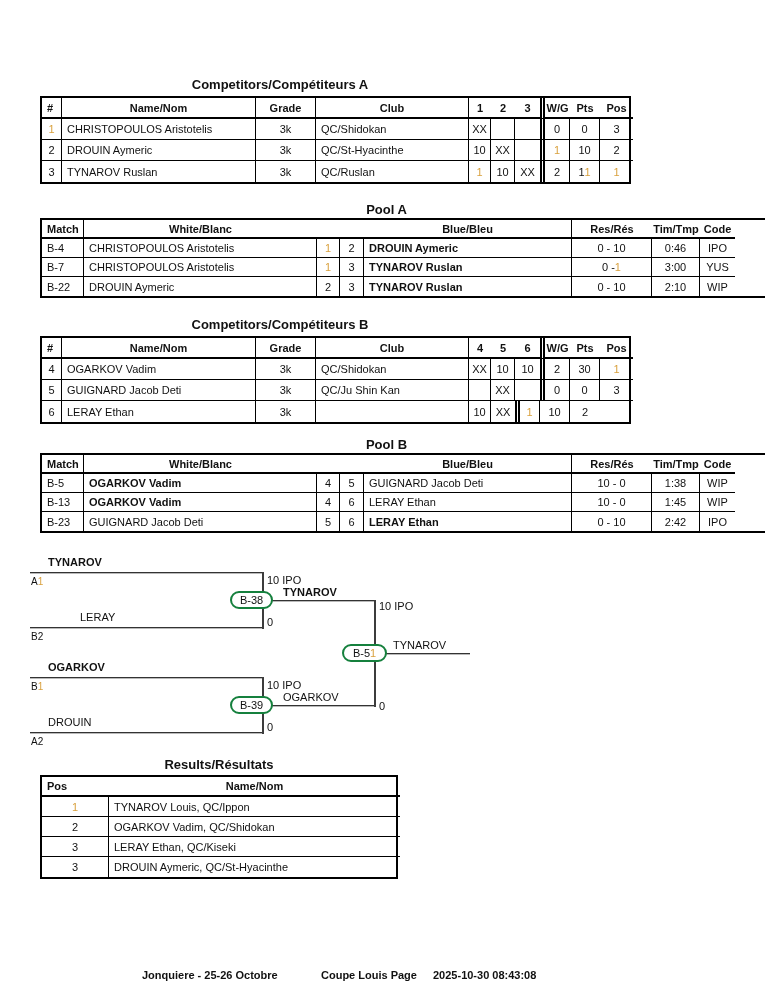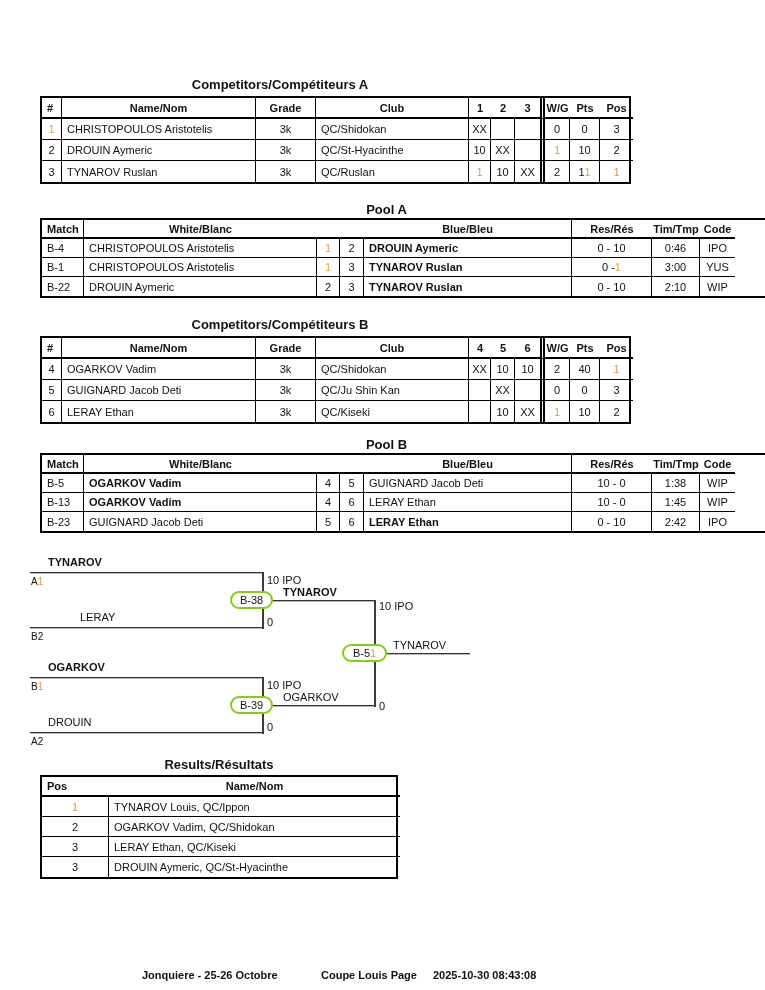--- a/index.html
+++ b/index.html
@@ -20,21 +20,21 @@
   .dbl { border-left:5px double var(--line); }
   .bold { font-weight:bold; }
   .t1 { color:var(--accent); }
 
   .compGrid { grid-template-columns:20px 194px 60px 153px 22px 24px 25px 30px 30px 33px; grid-auto-rows:21px; width:591px; }
   .poolGrid { grid-template-columns:42px 233px 23px 24px 208px 80px 48px 35px; grid-auto-rows:19px; width:754px;text-align:right; }
   .resGrid  { grid-template-columns:67px 291px; grid-auto-rows:20px; width:358px; }
 
   .hline { position:absolute; height:2px; background:linear-gradient(to bottom,#333 55%,#b9b9b9 55%); }
   .vline { position:absolute; width:2px; background:#3c3c3c; }
-  .bub { position:absolute; border:2px solid #84cc16; border-radius:9px; background:#fff; font-size:11px; display:flex; align-items:center; justify-content:center; z-index:2; }
+  .bub { position:absolute; border:2px solid #15803d; border-radius:9px; background:#fff; font-size:11px; display:flex; align-items:center; justify-content:center; z-index:2; }
   .blab { position:absolute; font-size:11px; }
   .bseed { position:absolute; font-size:10px; }
 
   .foot { position:absolute; top:969px; font-size:11px; font-weight:bold; }
 </style>
 </head>
 <body>
 
 <div id="page">
 
@@ -111,21 +111,21 @@
     <div class="c lft">CHRISTOPOULOS Aristotelis</div>
     <div class="c ctr">
         <span class="t1">1</span>
       </div>
     <div class="c ctr">2</div>
     <div class="c lft bold">DROUIN Aymeric</div>
     <div class="c ctr">0 - 10</div>
     <div class="c ctr">0:46</div>
     <div class="c ctr nbr">IPO</div>
 
-    <div class="c lft">B-1</div>
+    <div class="c lft">B-7</div>
     <div class="c lft">CHRISTOPOULOS Aristotelis</div>
     <div class="c ctr">
         <span class="t1">1</span>
       </div>
     <div class="c ctr">3</div>
     <div class="c lft bold">TYNAROV Ruslan</div>
     <div class="c ctr">0 - <span class="t1">1</span></div>
     <div class="c ctr">3:00</div>
     <div class="c ctr nbr">YUS</div>
 
@@ -154,40 +154,39 @@
     <div class="c hdr ctr nbr">Pos</div>
 
     <div class="c ctr">4</div>
     <div class="c lft">OGARKOV Vadim</div>
     <div class="c ctr">3k</div>
     <div class="c lft">QC/Shidokan</div>
     <div class="c ctr">XX</div>
     <div class="c ctr">10</div>
     <div class="c ctr nbr">10</div>
     <div class="c ctr dbl">2</div>
-    <div class="c ctr">40</div>
+    <div class="c ctr">30</div>
     <div class="c ctr nbr">
         <span class="t1">1</span>
       </div>
 
     <div class="c ctr">5</div>
     <div class="c lft">GUIGNARD Jacob Deti</div>
     <div class="c ctr">3k</div>
     <div class="c lft">QC/Ju Shin Kan</div>
     <div class="c ctr"></div>
     <div class="c ctr">XX</div>
     <div class="c ctr nbr"></div>
     <div class="c ctr dbl">0</div>
     <div class="c ctr">0</div>
     <div class="c ctr nbr">3</div>
 
     <div class="c ctr nbb">6</div>
     <div class="c lft nbb">LERAY Ethan</div>
     <div class="c ctr nbb">3k</div>
-    <div class="c lft nbb">QC/Kiseki</div>
     <div class="c ctr nbb"></div>
     <div class="c ctr nbb">10</div>
     <div class="c ctr nbr nbb">XX</div>
     <div class="c ctr dbl nbb">
         <span class="t1">1</span>
       </div>
     <div class="c ctr nbb">10</div>
     <div class="c ctr nbr nbb">2</div>
   </div>
 

